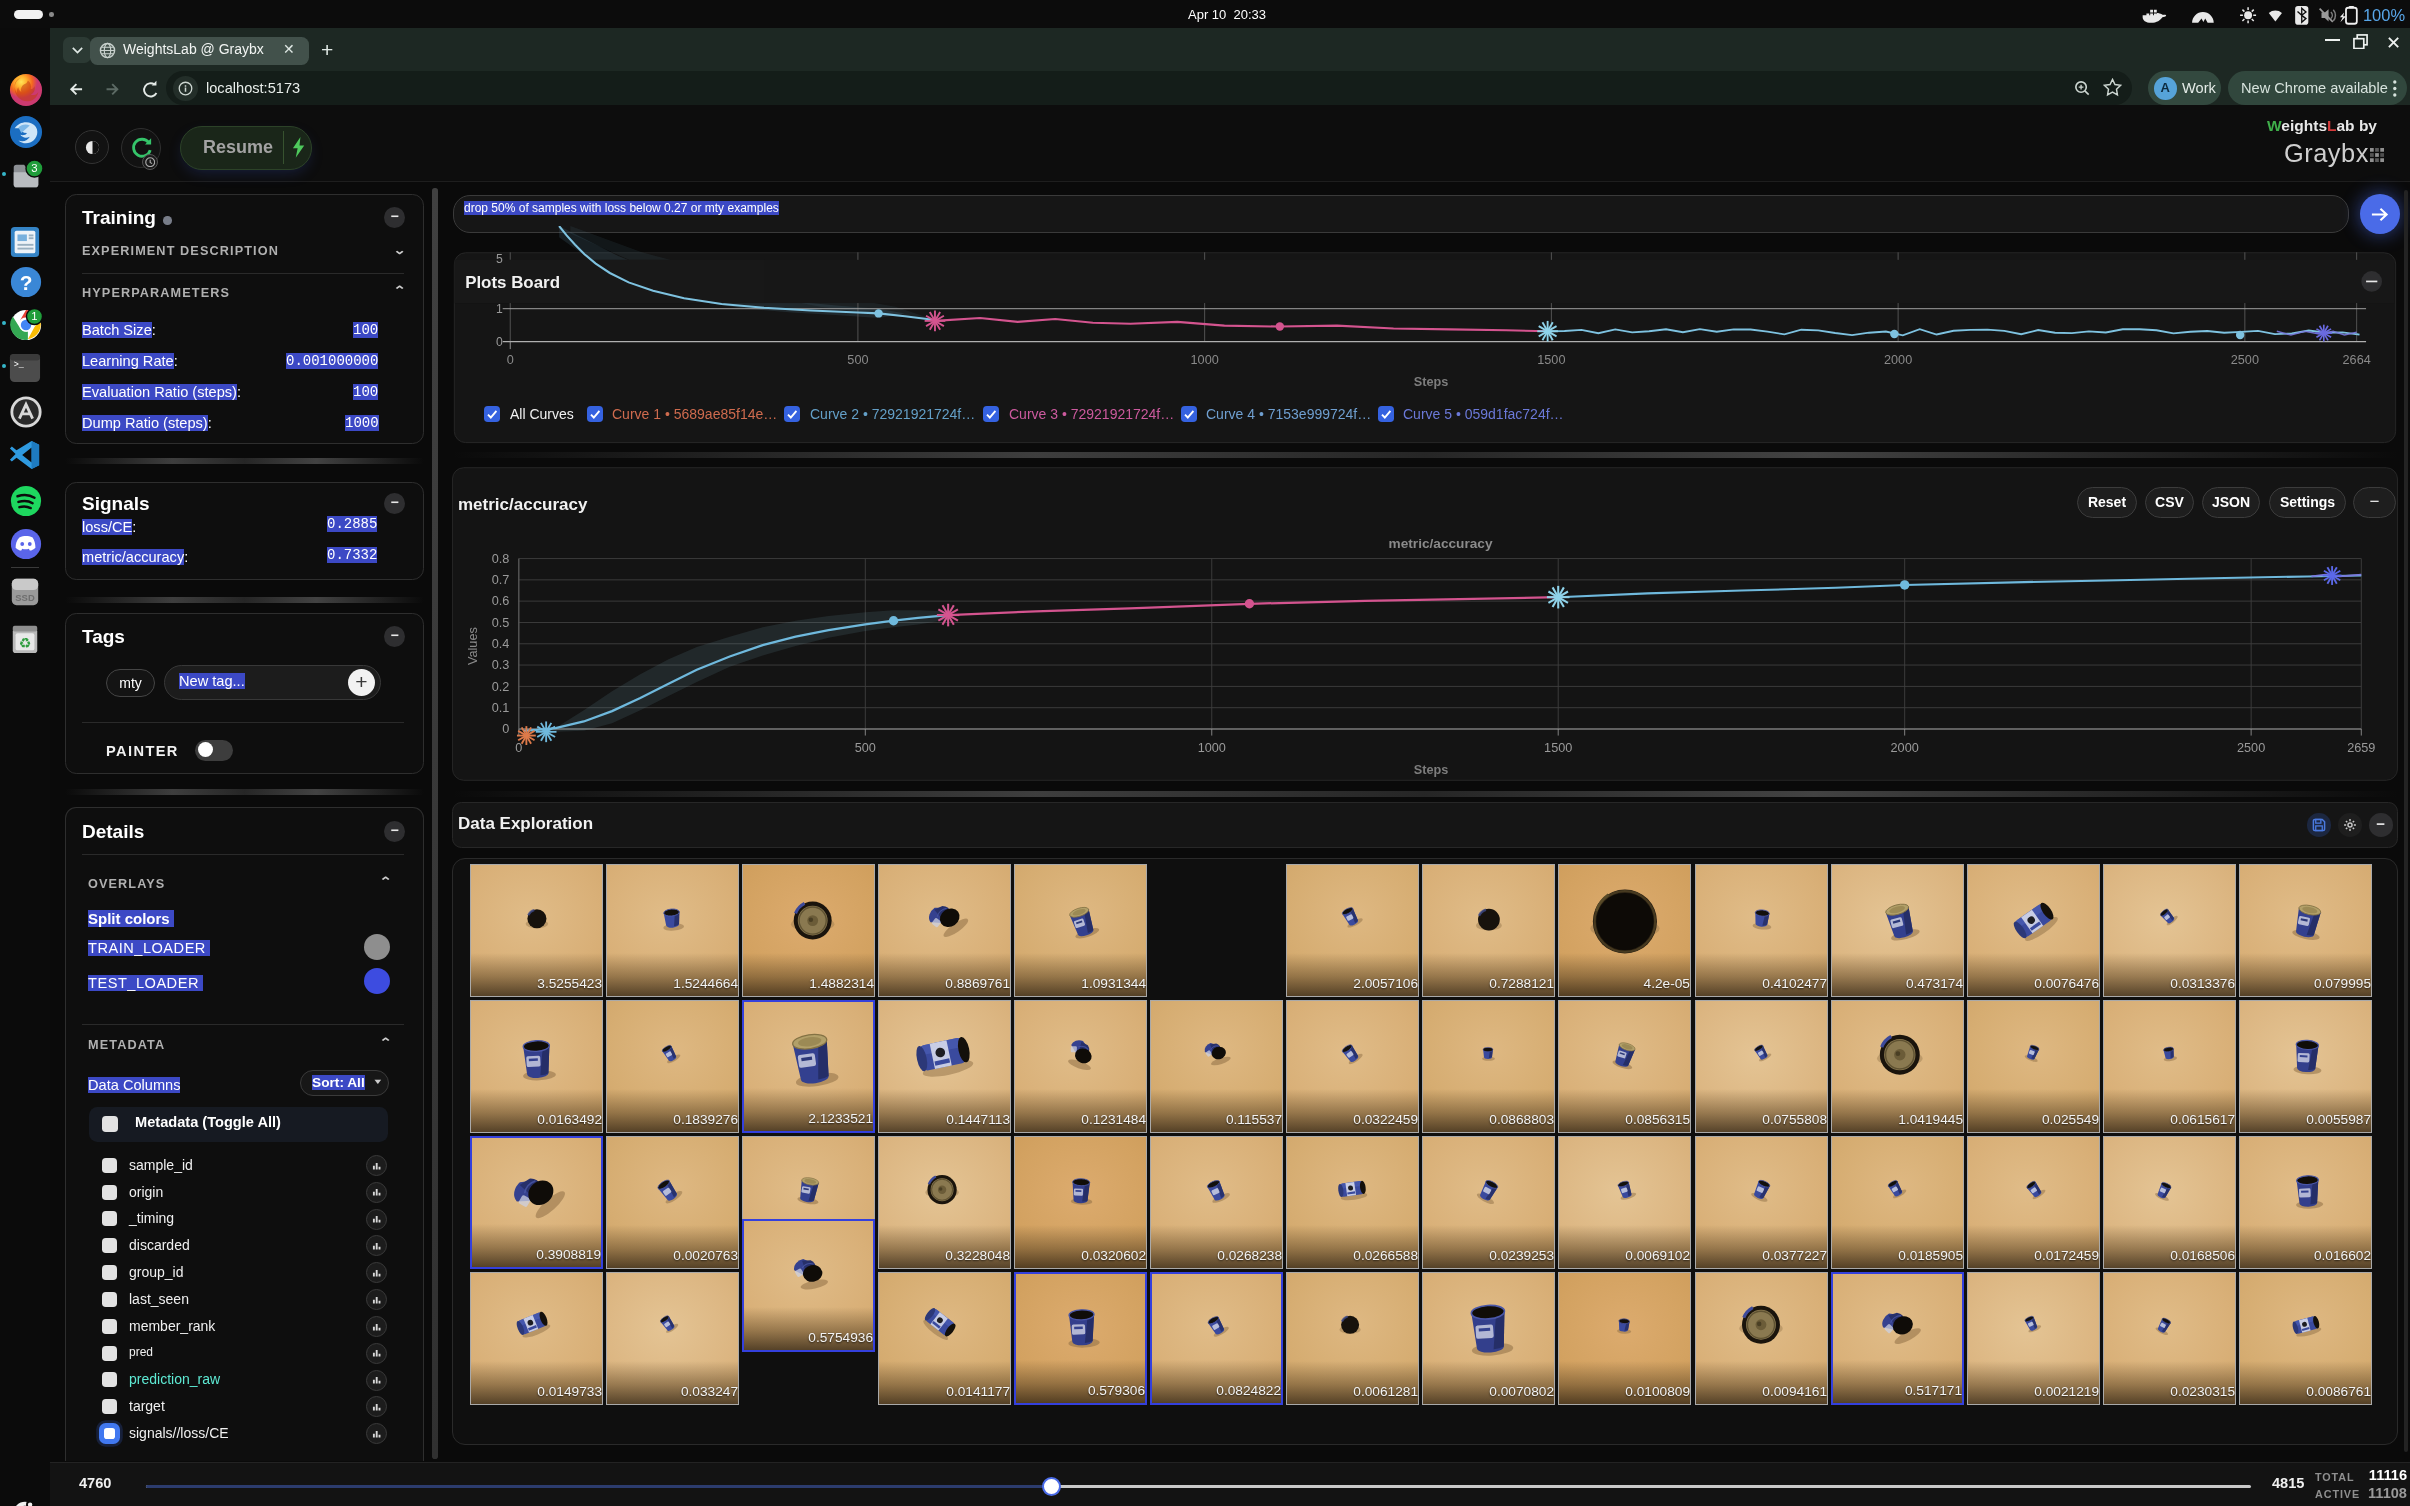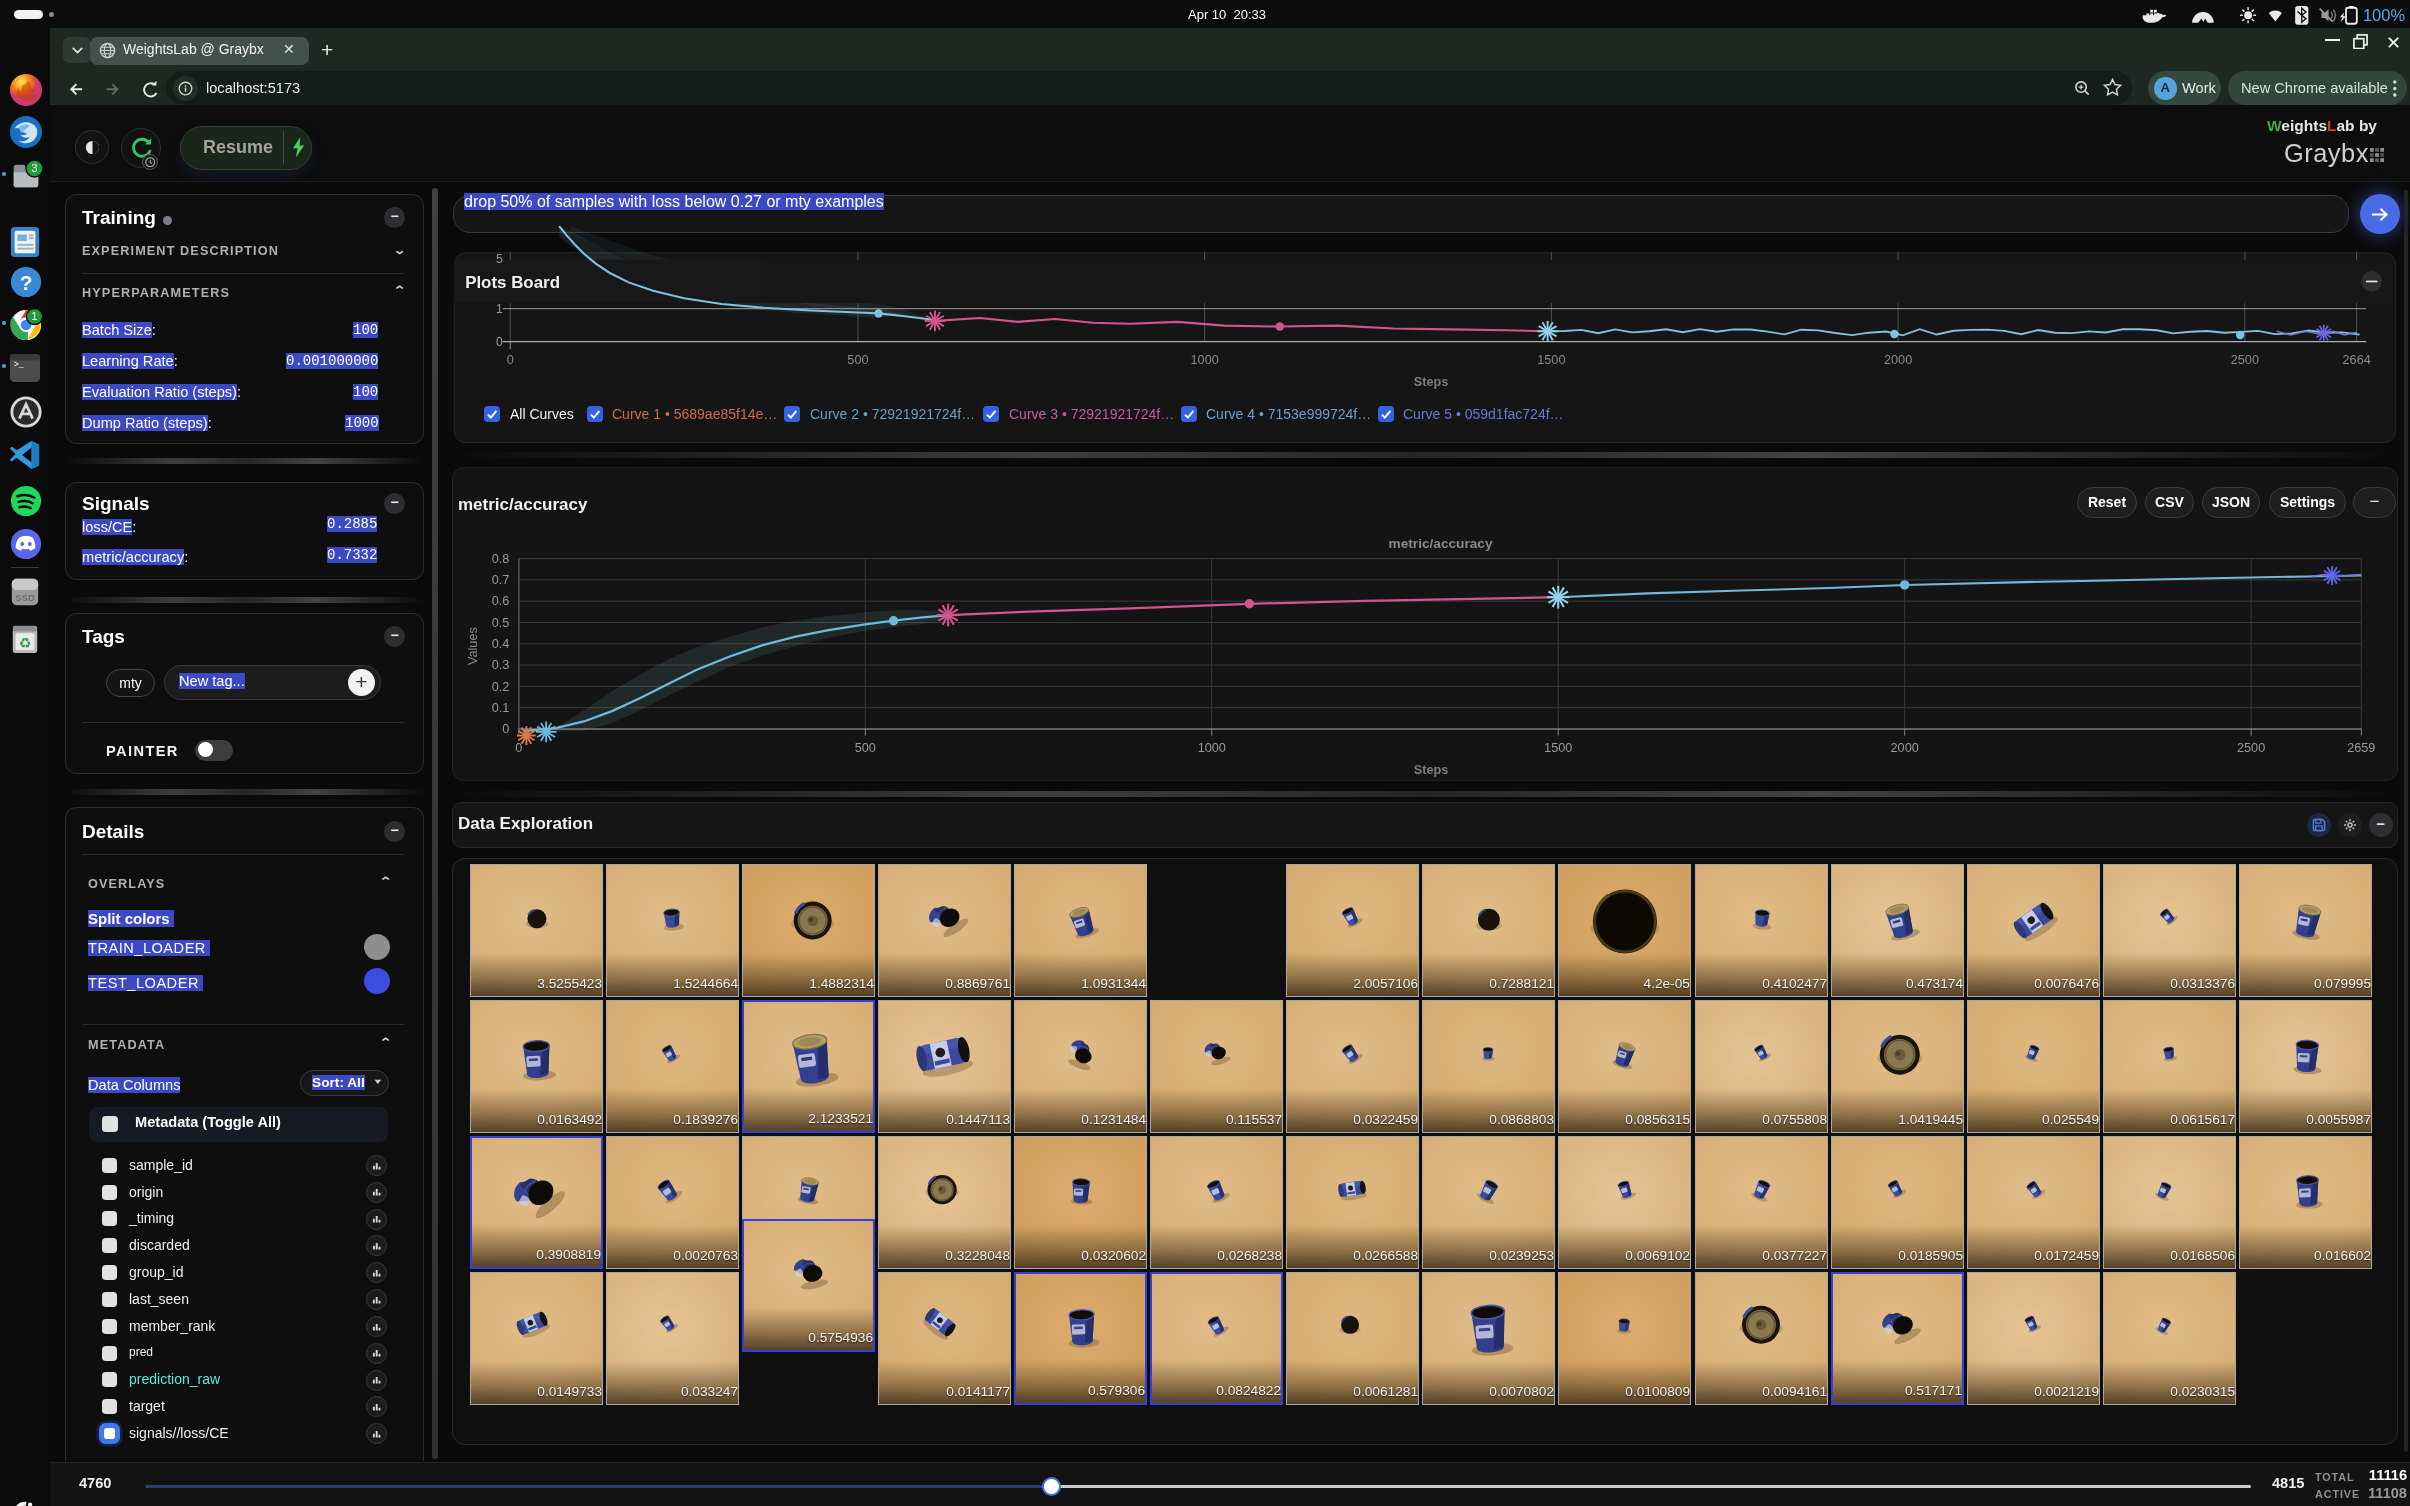--- a/index.html
+++ b/index.html
@@ -364,21 +364,21 @@
     </svg>
     <div class="abs" style="left:49px;top:1318px;width:21px;height:21px;border-radius:6.6px;background:#4178f0;box-shadow:0 0 0 2.8px #17203a"></div>
     <div class="abs" style="left:54px;top:1323px;width:11.3px;height:11.3px;border-radius:2.8px;background:#fff"></div>
     <div class="abs" style="left:79px;top:1320px;font-size:14px;color:#f0f0f0">signals//loss/CE</div>
     <div class="rowbtn" style="left:316px;top:1318px"></div>
     <svg class="abs" style="left:322px;top:1324px" width="9.4" height="9.4" viewBox="0 0 10 10">
       <path d="M1 9V5h2v4zM4 9V2h2v7zM7 9V6h2v3z" fill="#d8d8d8"></path>
     </svg>
     <div class="abs" style="left:382px;top:83px;width:5.6px;height:1271px;border-radius:2.8px;background:linear-gradient(180deg,#404040,#303030)"></div>
     <div class="abs" style="left:403px;top:90px;width:1896px;height:38px;border-radius:17px;background:#161616;border:0.9px solid #3a3a3a"></div>
-<div class="abs" style="left:414px;top:88px;font-size:16px"><span class="hl">drop 50% of samples with loss below 0.27 or mty examples</span></div>
+<div class="abs" style="left:414px;top:96px;font-size:12px"><span class="hl">drop 50% of samples with loss below 0.27 or mty examples</span></div>
 <div class="abs" style="left:2310px;top:89px;width:40px;height:40px;border-radius:50%;background:#4a6be8;box-shadow:0 0 17px 1.9px rgba(74,107,232,.45)"></div>
 <svg class="abs" style="left:2320px;top:100px" width="19" height="19" viewBox="0 0 20 20">
       <path d="M2 10h15M11 4l6.5 6-6.5 6" stroke="#fff" stroke-width="2.2" fill="none"></path>
     </svg>
 <svg class="abs" style="left:402px;top:121px" width="1946" height="218" viewBox="0 0 2067 232">
       <rect x="0.5" y="28.5" width="2066" height="202" rx="12" fill="#151515" stroke="#272727"></rect>
       <polygon points="124,0 200,28 290,52 390,72 470,86 512,100 470,96 390,86 290,66 200,42 124,8" fill="rgba(95,145,165,.10)"></polygon>
       <polygon points="112,0 140,14 175,32 215,48 260,62 310,73 360,80 410,85 452,88 480,93 452,98 410,95 360,92 310,88 260,80 215,68 175,52 140,32 112,12" fill="rgba(95,145,165,.16)"></polygon>
       <path d="M60 28V123" stroke="#565656" stroke-width="1"></path>
       <path d="M430 28V123" stroke="#565656" stroke-width="1"></path>
@@ -1346,20 +1346,36 @@
           <path d="M-11 -10 h22 l-2 24 a9 4 0 0 1 -18 0 z" fill="#3a4a9e"></path>
           <path d="M5 -10 h6 l-2 24 a9 4 0 0 1 -7 2 z" fill="#28326e"></path>
           <rect x="-8" y="-2" width="12" height="9" rx="2" fill="#d6d9e8" opacity=".8"></rect>
           <ellipse cx="0" cy="-10" rx="11" ry="4.5" fill="#12100c"></ellipse>
           <ellipse cx="0" cy="-10" rx="11" ry="4.5" fill="none" stroke="#4a57a8" stroke-width="1.2"></ellipse>
         </g>
       </svg>
       <div class="tgrad"></div>
       <div class="tnum">0.0230315</div>
     </div>
+    <div class="tile" style="left:2189px;top:1167px;background:radial-gradient(113px 104px at 52% 38%, #deb882 0%, #d6ad72 60%, #cfa468 100%)">
+      <svg width="129" height="129" viewBox="0 0 137 137" style="position:absolute;left:0;top:0">
+        <g transform="translate(71,55) rotate(-15) scale(0.57)">
+          <ellipse cx="0" cy="14" rx="24" ry="6" fill="#8f7045" opacity=".5"></ellipse>
+          <rect x="-22" y="-12" width="40" height="24" rx="4" fill="#3a4a9e"></rect>
+          <rect x="-22" y="-12" width="40" height="9" rx="4" fill="#4a5cb4" opacity=".7"></rect>
+          <rect x="-12" y="-12" width="16" height="24" fill="#dfe2ee" opacity=".85"></rect>
+          <circle cx="-4" cy="-2" r="4.5" fill="#1d1d22"></circle>
+          <rect x="-11" y="5" width="14" height="4" fill="#3a4a9e"></rect>
+          <ellipse cx="18" cy="0" rx="5" ry="12" fill="#14100b"></ellipse>
+          <ellipse cx="-22" cy="0" rx="4.5" ry="12" fill="#2c3878"></ellipse>
+        </g>
+      </svg>
+      <div class="tgrad"></div>
+      <div class="tnum">0.0086761</div>
+    </div>
   </div>
 <div class="abs" style="left:50px;top:1462px;width:2361px;height:44px;background:#131313;border-top:0.9px solid #232323">
 <div class="abs" style="left:29px;top:12.2px;font-size:14.6px;font-weight:bold;color:#f0f0f0">4760</div>
 <div class="abs" style="left:96px;top:21.7px;width:2105px;height:3.8px;border-radius:1.9px;background:#c9c9c9"></div>
 <div class="abs" style="left:96px;top:21.7px;width:906px;height:3.8px;border-radius:1.9px;background:#2c3c6e"></div>
 <div class="abs" style="left:992px;top:14px;width:19px;height:19px;border-radius:50%;background:#fff;border:2.4px solid #4a6be8"></div>
 <div class="abs" style="left:2222px;top:12.2px;font-size:14.6px;font-weight:bold;color:#f0f0f0">4815</div>
 <div class="abs" style="left:2265px;top:7.5px;font-size:10.8px;font-weight:bold;letter-spacing:0.9px;color:#8f8f8f">TOTAL</div>
 <div class="abs" style="left:2265px;top:24.5px;font-size:10.8px;font-weight:bold;letter-spacing:0.9px;color:#8f8f8f">ACTIVE</div>
 <div class="abs" style="left:2312px;top:3.8px;width:45px;text-align:right;font-size:14.6px;font-weight:bold;color:#fff">11116</div>

